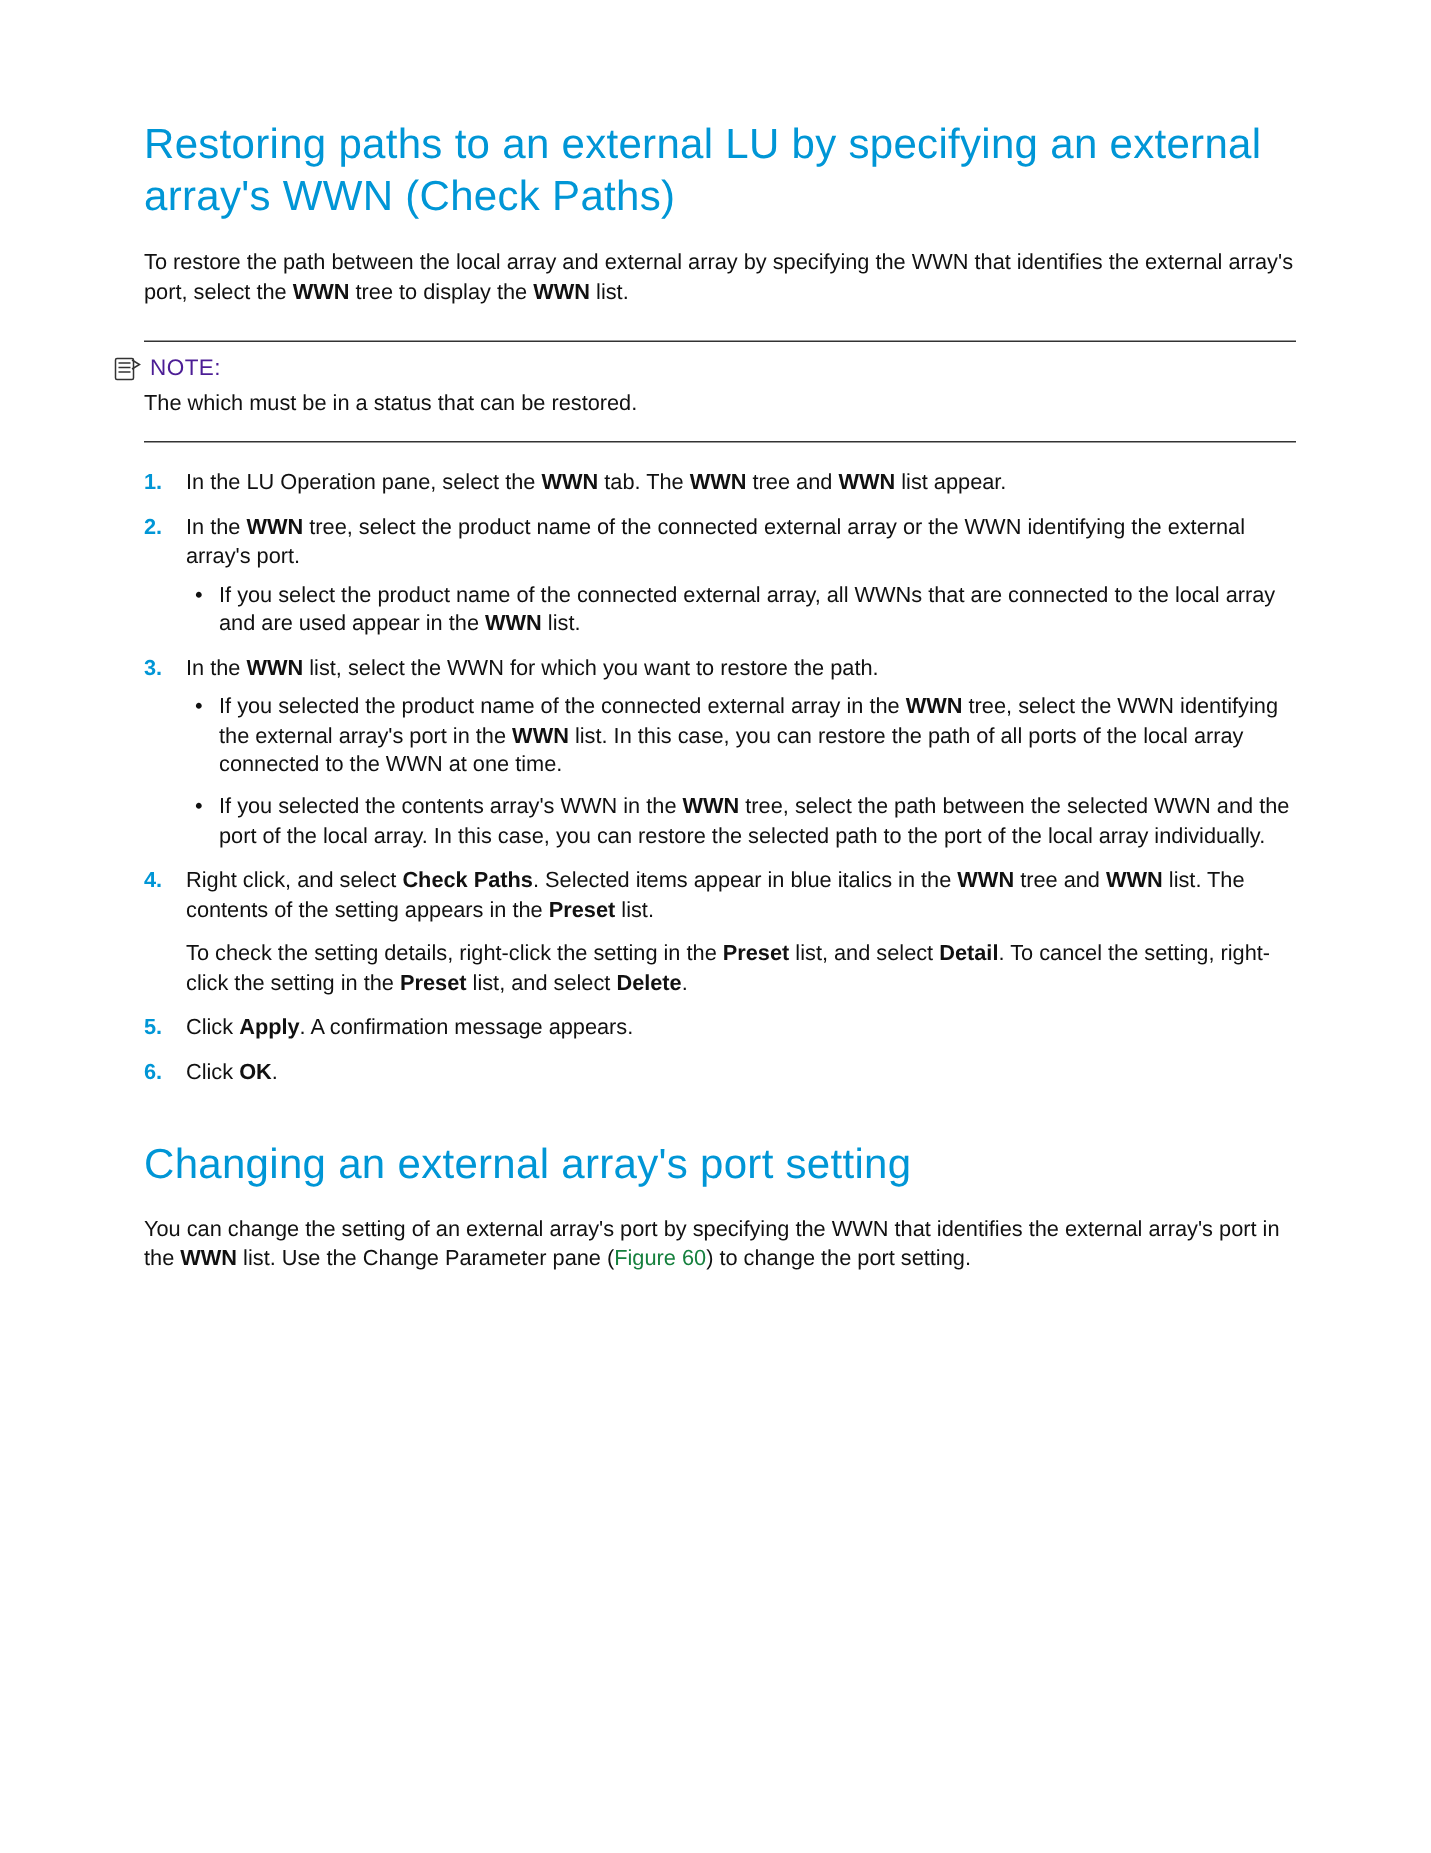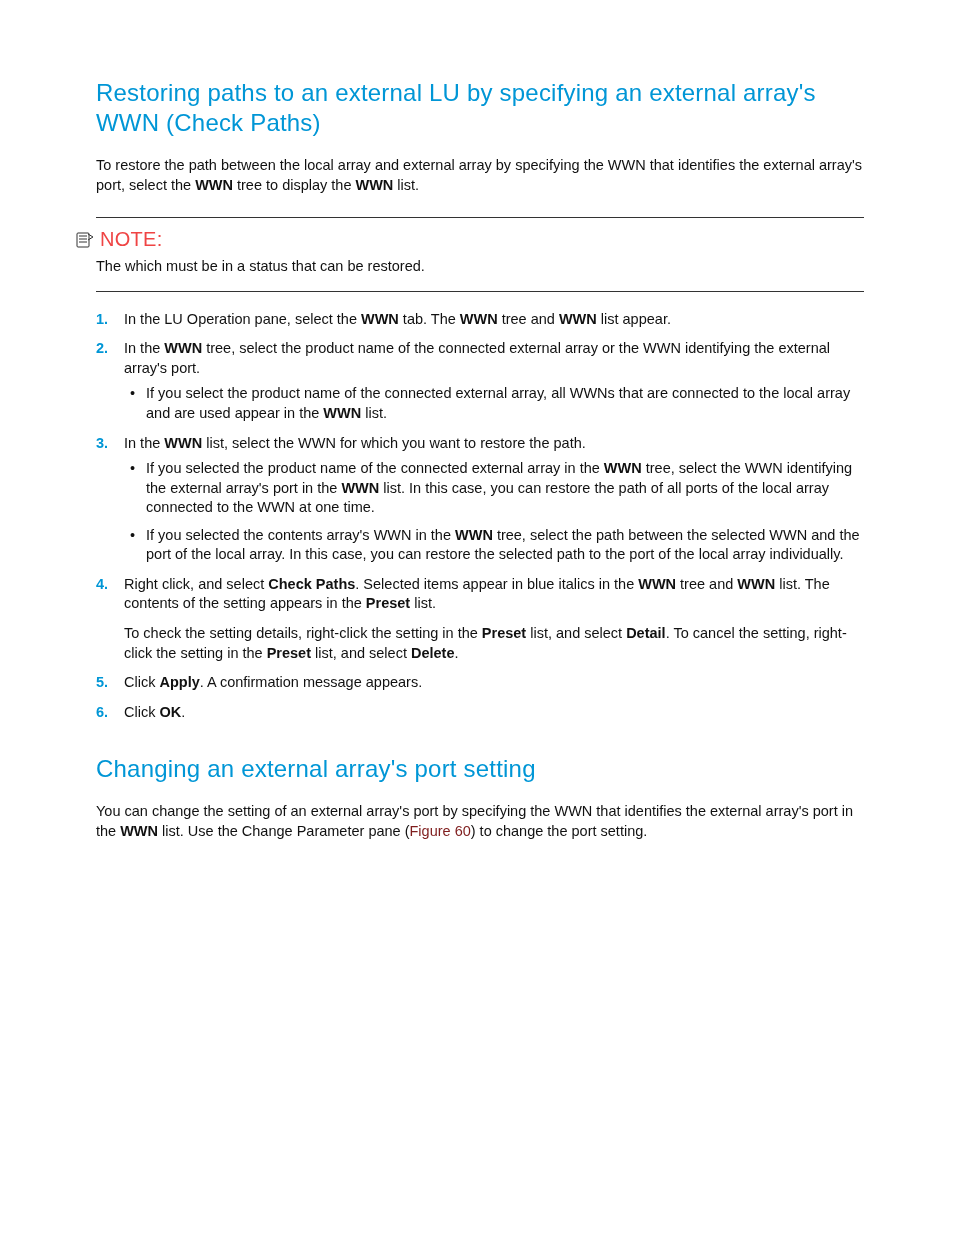--- a/index.html
+++ b/index.html
@@ -15,21 +15,21 @@
     width: 954px;
     height: 1235px;
     position: relative;
     box-sizing: border-box;
     padding: 78px 90px 60px 96px;
   }
   h1.heading {
     font-family: "Helvetica Neue", Helvetica, Arial, sans-serif;
     font-weight: 300;
     color: #0096d6;
-    font-size: 24px;
+    font-size: 28px;
     line-height: 1.25;
     margin: 0 0 18px 0;
     letter-spacing: 0.2px;
   }
   .body-indent {
   }
   p.para {
     margin: 0 0 8px 0;
   }
   hr.rule {
@@ -43,22 +43,22 @@
     margin: 14px 0 18px 0;
   }
   .note-head {
     display: flex;
     align-items: center;
     gap: 6px;
     margin-left: -20px;
     margin-bottom: 4px;
   }
   .note-label {
-    color: #ef4444;
-    font-size: 20px;
+    color: #4c1d95;
+    font-size: 15px;
     letter-spacing: 0.3px;
   }
   ol.numlist {
     list-style: none;
     padding: 0;
     margin: 0;
     counter-reset: item;
   }
   ol.numlist > li {
     counter-increment: item;
@@ -94,21 +94,21 @@
   .footer {
     position: absolute;
     bottom: 56px;
     right: 90px;
     font-size: 14px;
     display: flex;
     gap: 22px;
     align-items: baseline;
   }
   .link {
-    color: #7f1d1d;
+    color: #15803d;
   }
   .note-icon-wrap svg { display:block; }
 </style>
 </head>
 <body>
 
 <div class="page">
 
   <h1 class="heading">Restoring paths to an external LU by specifying an external array's WWN (Check Paths)</h1>
 

